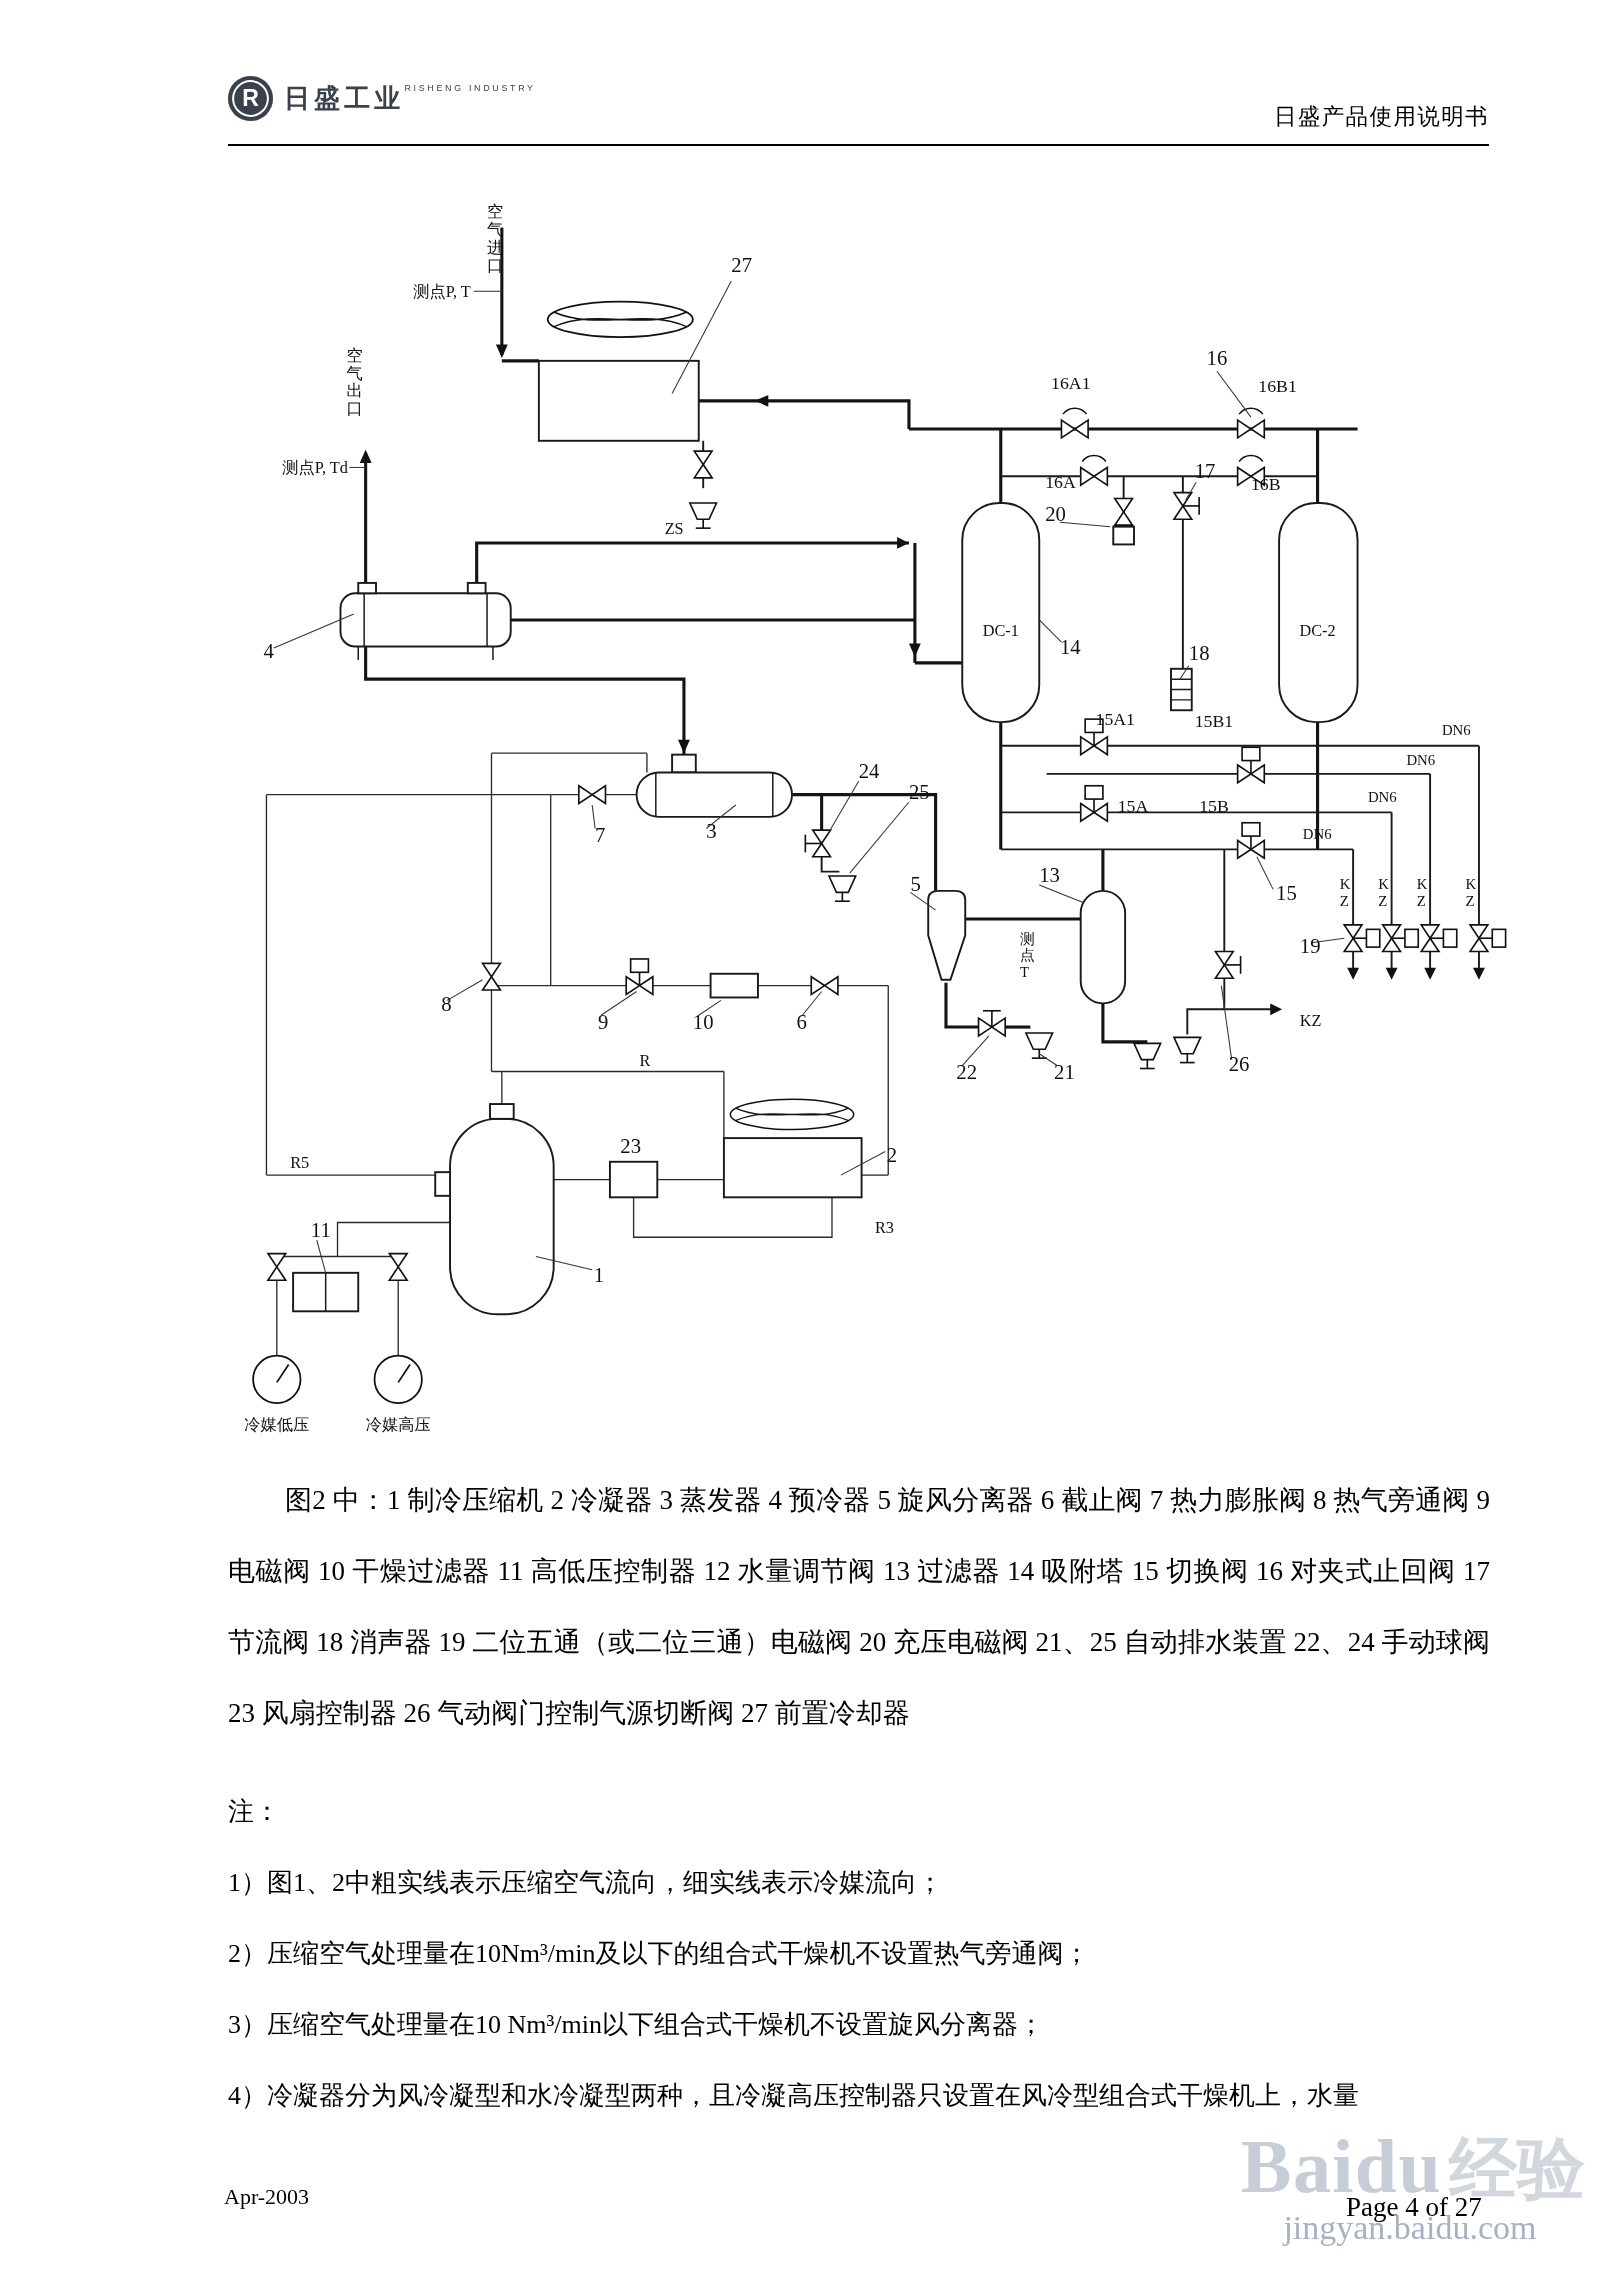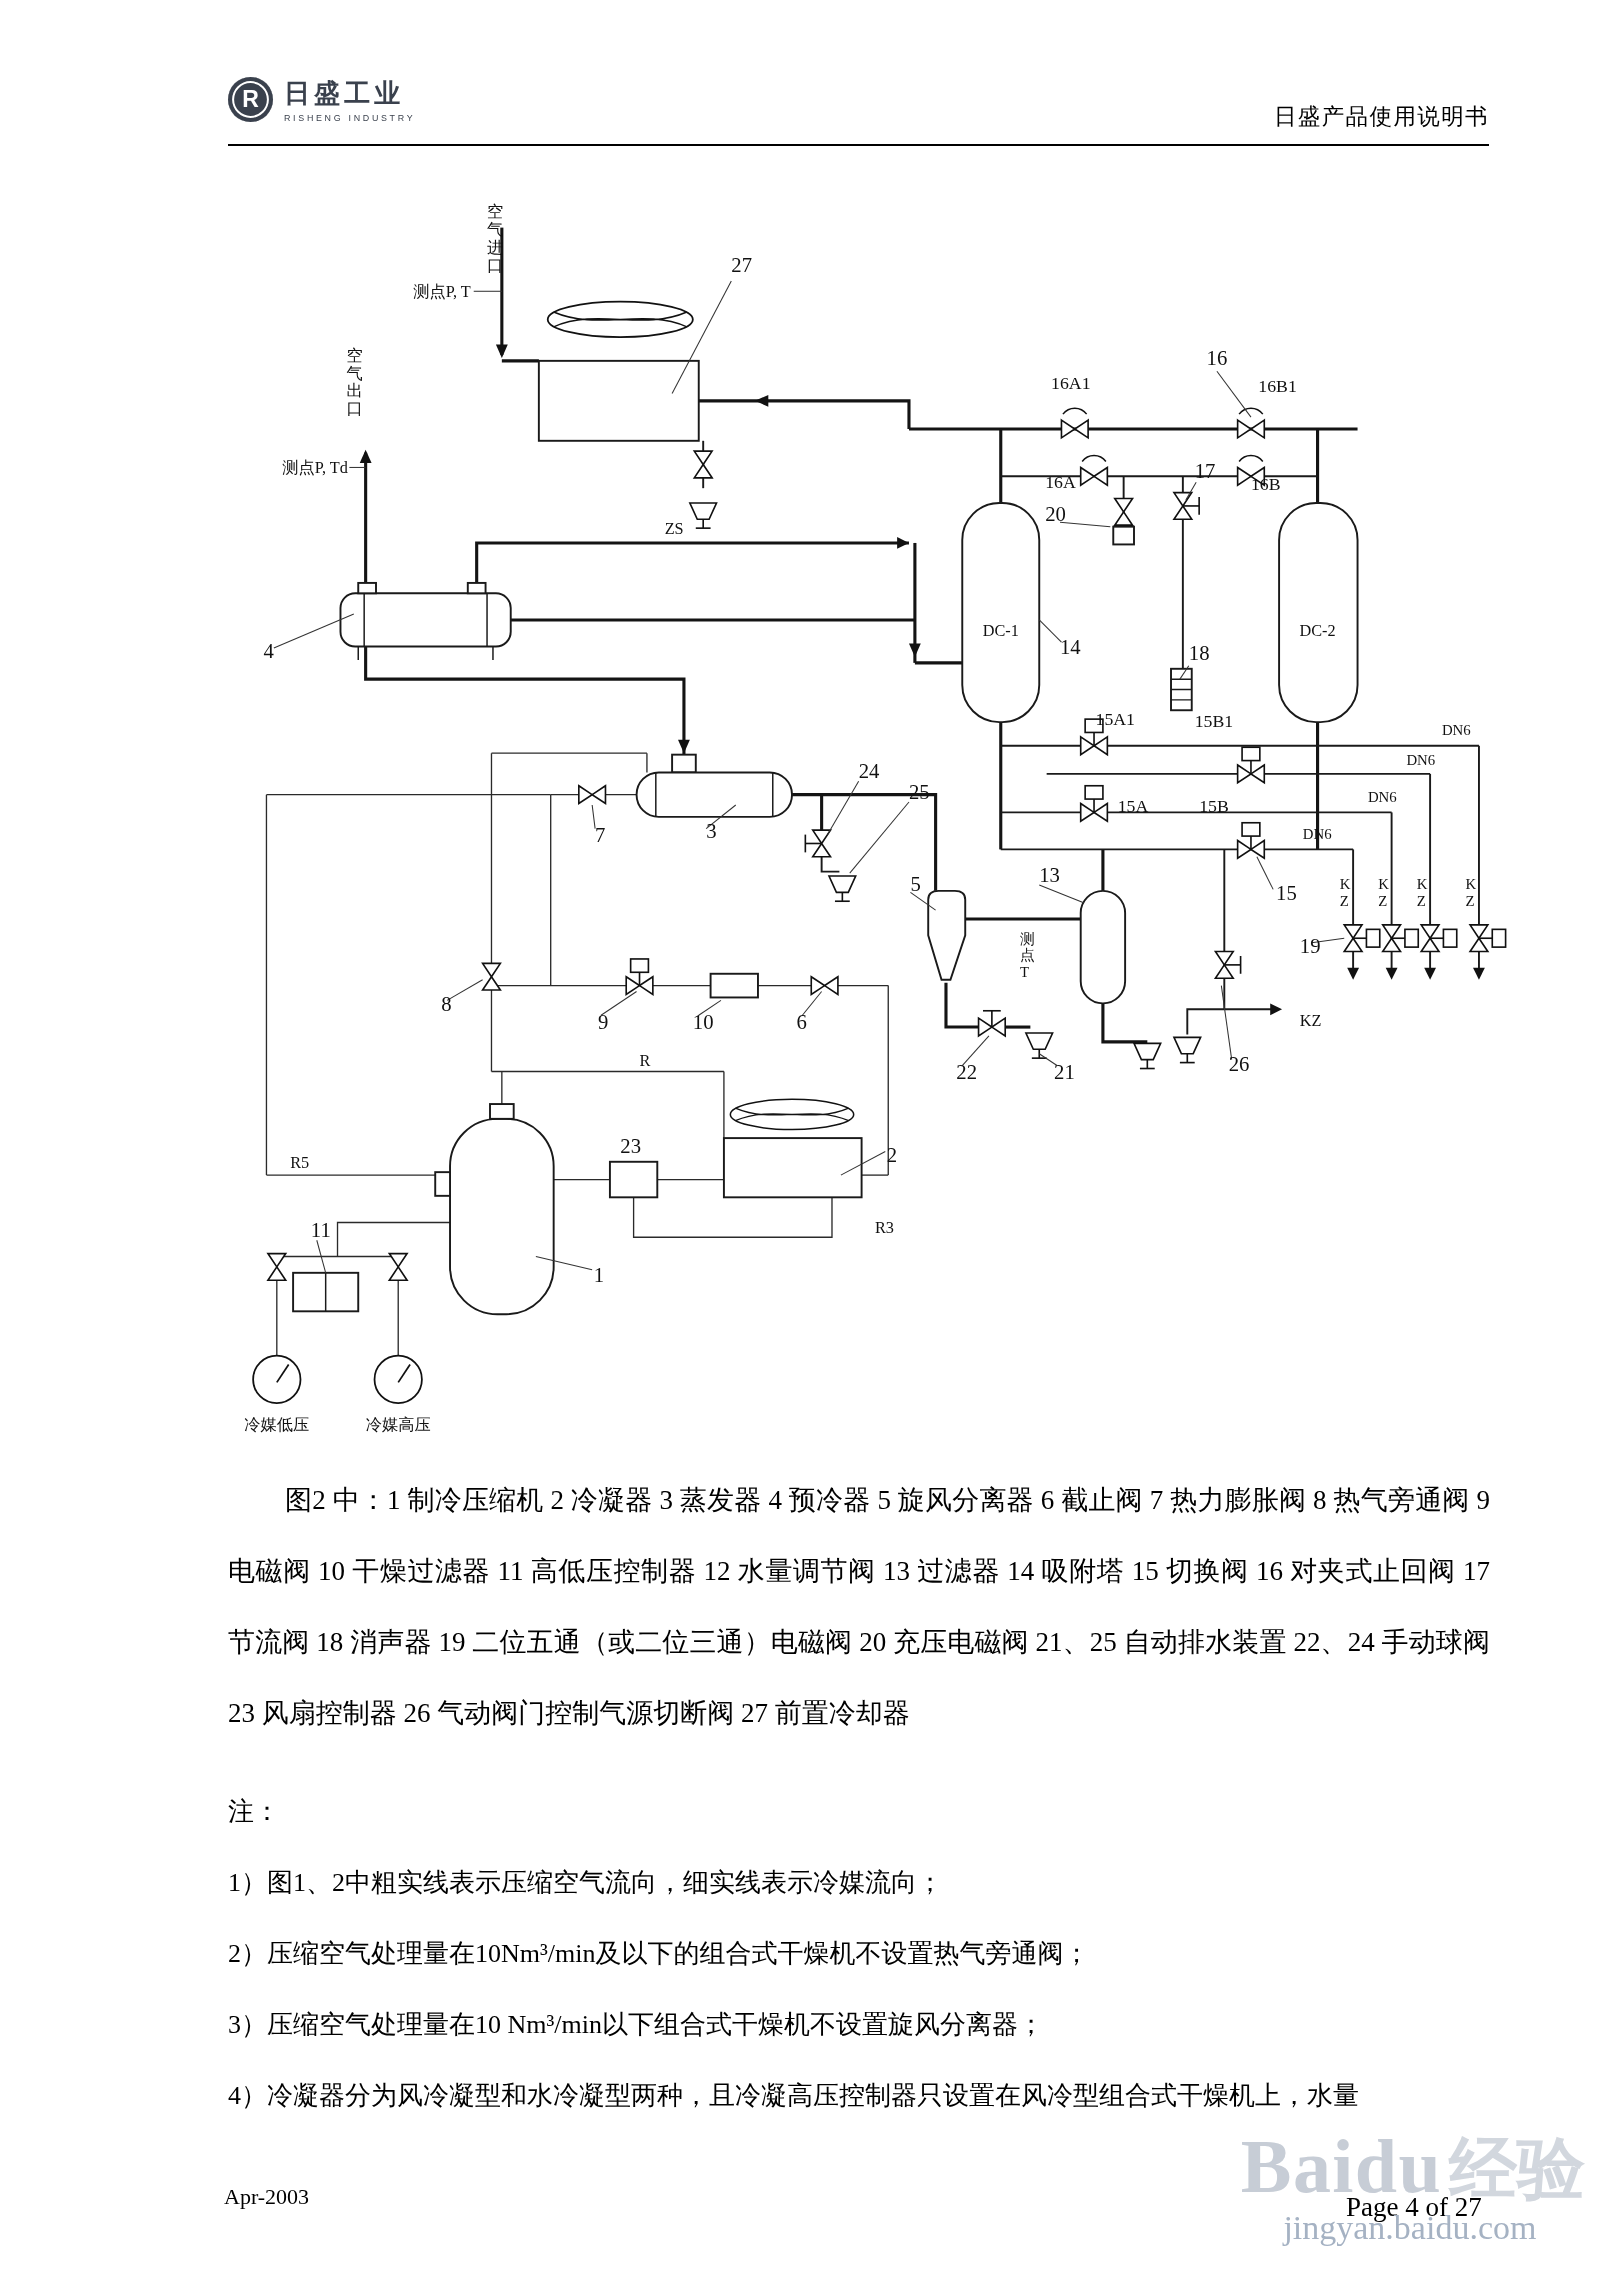--- a/index.html
+++ b/index.html
@@ -4,21 +4,21 @@
 <style>
   html,body{margin:0;padding:0;background:#e8e8e8;}
   .page{position:relative;width:1623px;height:2295px;background:#ffffff;margin:0 auto;
         font-family:"Liberation Serif",serif;color:#000;overflow:hidden;}
   
   .hdr-logo{position:absolute;left:228px;top:76px;display:flex;align-items:center;gap:11px;}
   .logo-mark{width:45px;height:45px;border-radius:50%;background:#3a414d;color:#fff;
              display:flex;align-items:center;justify-content:center;
              font-family:"Liberation Sans",sans-serif;font-weight:bold;font-size:23px;
              box-shadow:inset 0 0 0 4.1px #3a414d, inset 0 0 0 6.1px #fff;}
-  .logo-txt{display:flex;flex-direction:column;}
+  .logo-txt{display:flex;}
   .logo-cn{font-family:"Liberation Sans",sans-serif;font-weight:bold;font-size:26px;color:#3a414d;letter-spacing:4.1px;}
   .logo-en{font-family:"Liberation Sans",sans-serif;font-size:8.9px;color:#3a414d;letter-spacing:2.7px;margin-top:2px;}
   .hdr-title{position:absolute;right:134px;top:101px;font-size:22.5px;letter-spacing:1.4px;}
   .hdr-rule{position:absolute;left:228px;top:144px;width:1261px;height:0;border-top:2px solid #000;}
   
   .diagram{position:absolute;left:225px;top:198px;width:1288px;height:1251px;}
   .diagram svg{width:100%;height:100%;}
   .pl{fill:none;stroke:#141414;stroke-width:2.1;}
   .pm{fill:none;stroke:#1a1a1a;stroke-width:1.3;}
   .rl{fill:none;stroke:#2a2a2a;stroke-width:0.9;}

